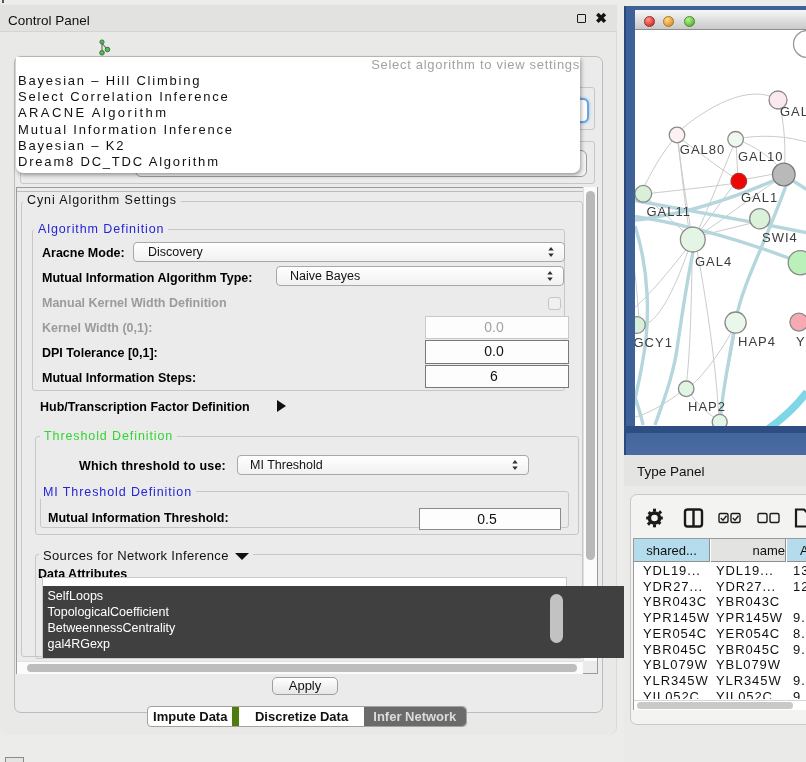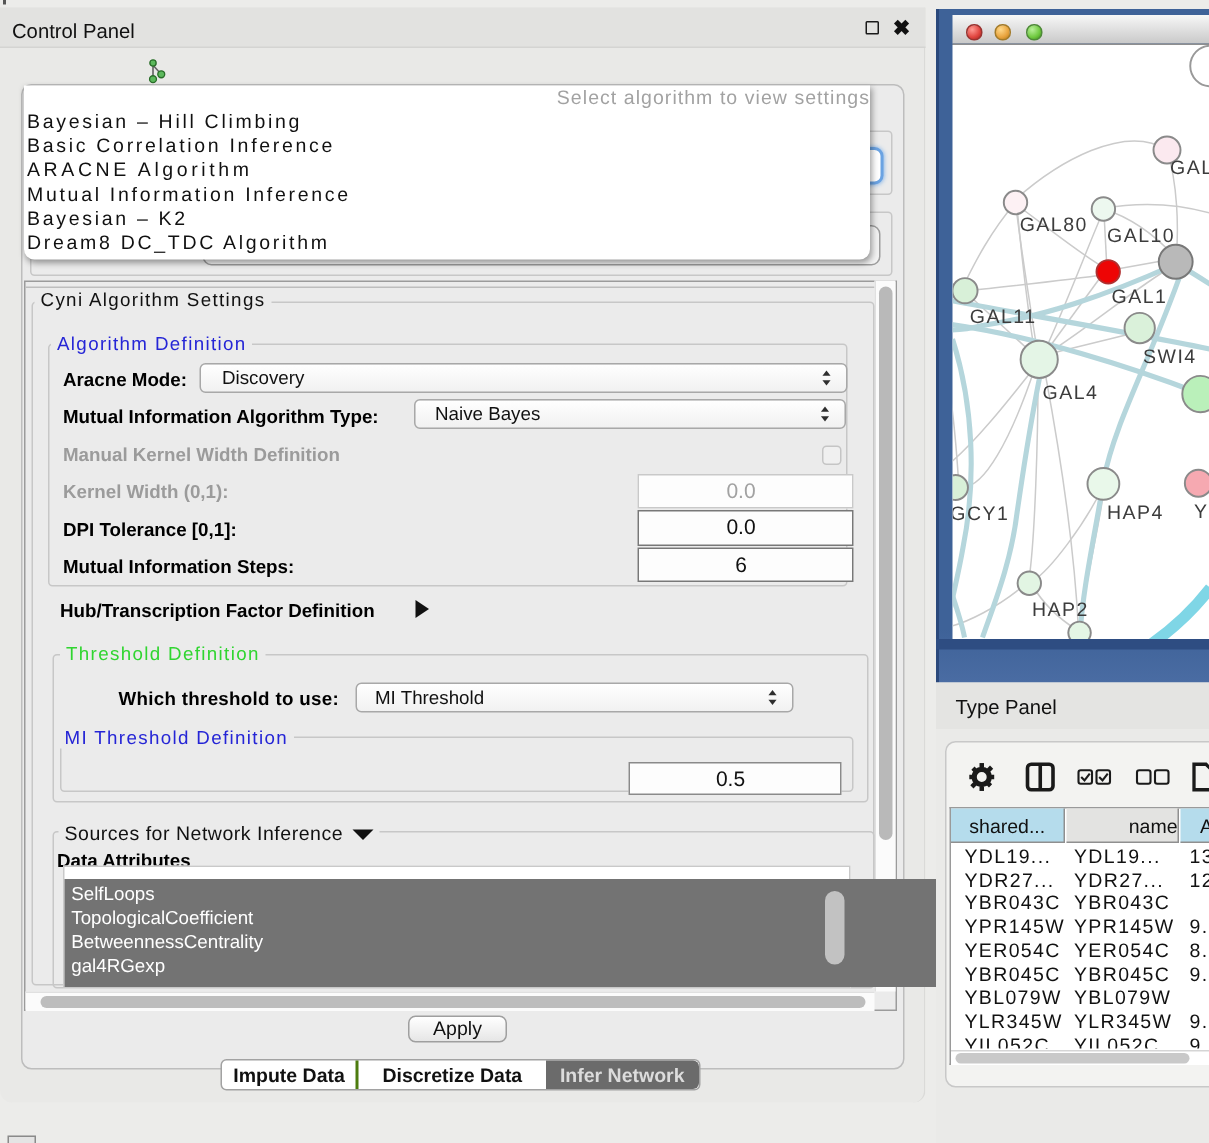--- a/index.html
+++ b/index.html
@@ -79,50 +79,51 @@
 
 <div class="abs lbl bold" style="left:79px;top:459px;letter-spacing:0.2px">Which threshold to use:</div>
 <div class="abs combo" style="left:237px;top:455px;width:292px;height:20px;padding-left:12px">MI Threshold<span class="arr"><svg width="6" height="11">
           <path d="M3 0.5 L5.7 4 H0.3 Z" fill="#2e2e2e"></path>
           <path d="M3 10.5 L5.7 7 H0.3 Z" fill="#2e2e2e"></path>
         </svg></span></div>
 
 <div class="abs grp" style="left:40px;top:491px;width:529px;height:37px"></div>
 <div class="gtitle" style="left:39px;top:485px;color:#2525d6">MI Threshold Definition</div>
 
+<div class="abs lbl bold" style="left:48px;top:511px">Mutual Information Threshold:</div>
 <div class="fld" style="left:418.5px;top:507.5px;width:142px;height:22.5px;border:1px solid #8a8a8a;color:#111;line-height:20.5px;padding-right:5px;font-size:14px">0.5</div>
 
 <div class="abs grp" style="left:35px;top:554px;width:548px;height:105px"></div>
 <div class="gtitle" style="left:39px;top:548px;color:#111;font-size:13px;letter-spacing:0.35px">Sources for Network Inference <span style="display:inline-block;width:0;height:0;border-top:7.5px solid #111;border-left:7.5px solid transparent;border-right:7.5px solid transparent;margin-left:2px"></span></div>
 
 <div class="abs lbl bold" style="left:38px;top:567px">Data Attributes</div>
 <div class="abs" style="left:41.5px;top:577px;width:525px;height:82px;background:#fff;border:1px solid #c9c9c9"></div>
-<div class="abs" style="left:43px;top:585.5px;width:603px;height:72px;background:#737373;color:#fff;font-size:12.5px;line-height:16.2px;padding-left:4.5px;padding-top:2px">SelfLoops<br>TopologicalCoefficient<br>BetweennessCentrality<br>gal4RGexp</div>
+<div class="abs" style="left:43px;top:585.5px;width:603px;height:72px;background:#404040;color:#fff;font-size:12.5px;line-height:16.2px;padding-left:4.5px;padding-top:2px">SelfLoops<br>TopologicalCoefficient<br>BetweennessCentrality<br>gal4RGexp</div>
 <div class="abs" style="left:550px;top:594px;width:13px;height:49px;background:#c2c2c2;border-radius:7px"></div>
 
 <div class="abs" style="left:272px;top:677px;width:66px;height:17.5px;background:linear-gradient(#ffffff,#e6e6e6);border:1px solid #9f9f9f;border-radius:5px;font-size:13px;color:#111;text-align:center;line-height:16px">Apply</div>
 
 <div class="abs" style="left:147px;top:706px;width:320px;height:21px;background:#fff;border:1px solid #a2a2a2;border-radius:4px;display:flex;font-size:13px;font-weight:bold;color:#111;text-align:center">
-<div style="width:92px;line-height:20px;border-right:2px solid #4d7c0f">Impute Data</div>
+<div style="width:92px;line-height:20px;border-right:7px solid #4d7c0f">Impute Data</div>
 <div style="width:125px;line-height:20px">Discretize Data</div>
 <div style="width:103px;line-height:20px;background:#6b6b6b;color:#dcdcdc;border-radius:0 4px 4px 0">Infer Network</div>
 </div>
 
 
 <svg class="abs" style="left:99px;top:38.5px" width="12" height="17">
       <path d="M3 4 V13.5 M3.5 5 L8 10" stroke="#666" stroke-width="1.1" fill="none"></path>
       <circle cx="3" cy="3" r="2.1" fill="#5cb85c" stroke="#2a6e2a" stroke-width="0.9"></circle>
       <circle cx="8.5" cy="10.5" r="2.3" fill="#5cb85c" stroke="#2a6e2a" stroke-width="0.9"></circle>
       <circle cx="3" cy="13.8" r="2.3" fill="#5cb85c" stroke="#2a6e2a" stroke-width="0.9"></circle>
     </svg>
 
 <div class="abs" style="left:16px;top:56.5px;width:564px;height:116.5px;background:#fff;border-radius:0 0 7px 7px;box-shadow:1px 2px 4px rgba(0,0,0,0.38)">
 <div style="font-size:13px;color:#a2a2a2;text-align:right;line-height:16.3px;letter-spacing:0.7px;padding-left:17px">Select algorithm to view settings</div>
 <div style="font-size:13px;color:#111;line-height:16.3px;padding-left:2px;letter-spacing:1.8px">Bayesian – Hill Climbing</div>
-<div style="font-size:13px;color:#111;line-height:16.3px;padding-left:2px;letter-spacing:1.8px">Basic Correlation Inference</div>
+<div style="font-size:13px;color:#111;line-height:16.3px;padding-left:2px;letter-spacing:1.8px">Select Correlation Inference</div>
 <div style="font-size:13px;color:#111;line-height:16.3px;padding-left:2px;font-weight:normal;letter-spacing:2.4px">ARACNE Algorithm</div>
 <div style="font-size:13px;color:#111;line-height:16.3px;padding-left:2px;letter-spacing:1.8px">Mutual Information Inference</div>
 <div style="font-size:13px;color:#111;line-height:16.3px;padding-left:2px;letter-spacing:1.8px">Bayesian – K2</div>
 <div style="font-size:13px;color:#111;line-height:16.3px;padding-left:2px;letter-spacing:1.8px">Dream8 DC_TDC Algorithm</div>
 </div>
 
 <div class="abs" style="left:5px;top:757px;width:19px;height:12px;background:#e4e4e4;border:1.5px solid #8a8a8a"></div>
 
 <div class="abs" id="nw" style="left:624px;top:6px;width:182px;height:449px;background:linear-gradient(#3e6298,#3e6298 92%,#4a6ca3);border-left:2px solid #2b497c"></div>
 <div class="abs" style="left:635px;top:10px;width:171px;height:20px;background:linear-gradient(#f7f7f7,#c9c9c9);border-bottom:1px solid #8e8e8e"></div>

